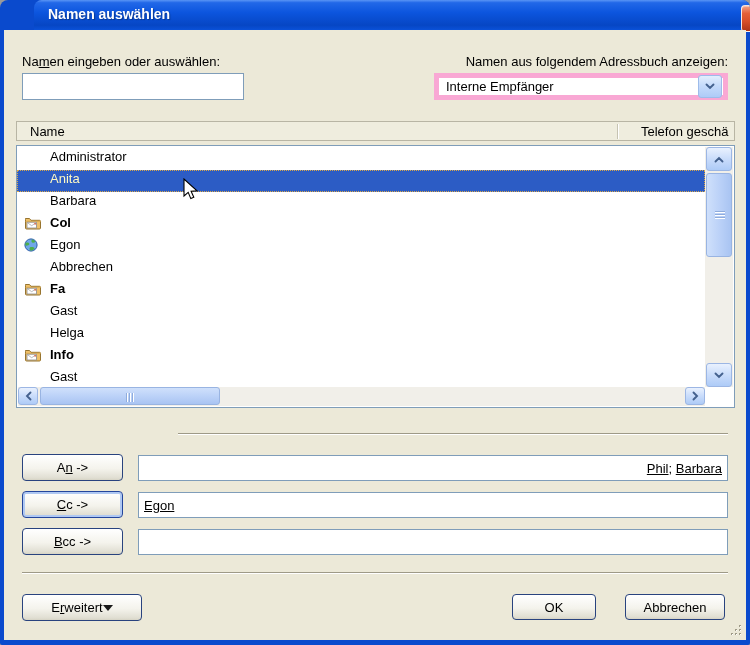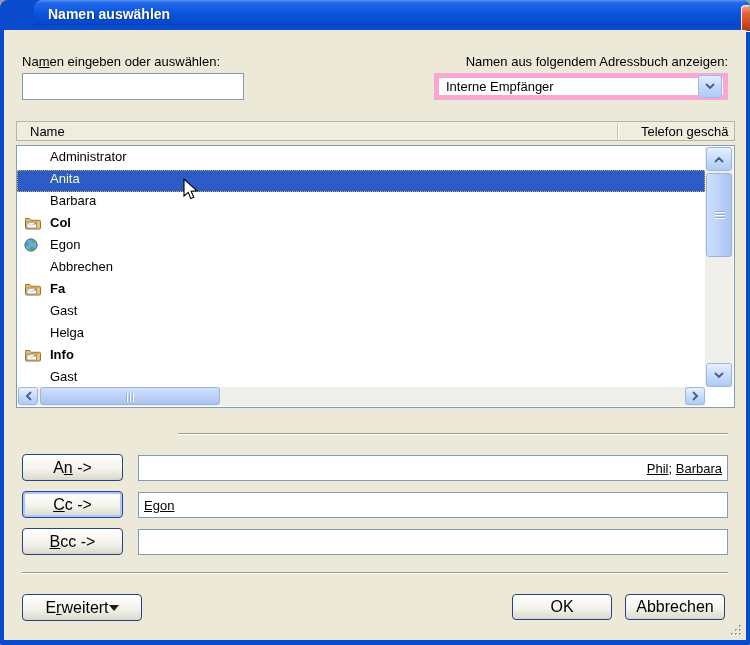--- a/index.html
+++ b/index.html
@@ -112,32 +112,32 @@
   }
   .grip-v{position:absolute;left:8px;top:50%;margin-top:-4px;width:10px;height:8px;
     background:repeating-linear-gradient(180deg,#8FACDD 0 1px,#fff 1px 2px,transparent 2px 3px);}
   .grip-h{position:absolute;top:5px;left:50%;margin-left:-4px;width:8px;height:9px;
     background:repeating-linear-gradient(90deg,#8FACDD 0 1px,#fff 1px 2px,transparent 2px 3px);}
   
   .etch{position:absolute;height:2px;border-top:1px solid #9E9A87;border-bottom:1px solid #fff;}
   .btn{
     position:absolute;border-radius:4px;border:1px solid #29437E;
     background:linear-gradient(180deg,#FFFFFF 0%,#F4F3EC 55%,#E0DED2 92%,#D6D3C5 100%);
-    font-family:"Liberation Sans",sans-serif;font-size:16px;color:#000;
+    font-family:"Liberation Sans",sans-serif;font-size:13px;color:#000;
     display:flex;align-items:center;justify-content:center;
     padding:4px;cursor:default;
   }
   .btn.focused{
     border-color:#23459C;
     box-shadow:inset 0 0 0 2px #AFC8F2;
   }
   .recip-btn{left:22px;width:101px;height:27px;}
   
   .adv-btn{left:22px;top:594px;width:120px;height:27px;}
-  .ok-btn{left:512px;top:594px;width:100px;height:26px;}
+  .ok-btn{left:512px;top:594px;width:84px;height:26px;}
   .cancel-btn{left:625px;top:594px;width:100px;height:26px;}
   .grip{position:absolute;right:7px;bottom:8px;width:13px;height:13px;}
   
   .cursor{position:absolute;left:183px;top:178px;z-index:50;}
 </style>
 </head>
 <body>
 
 <div class="window">
 

